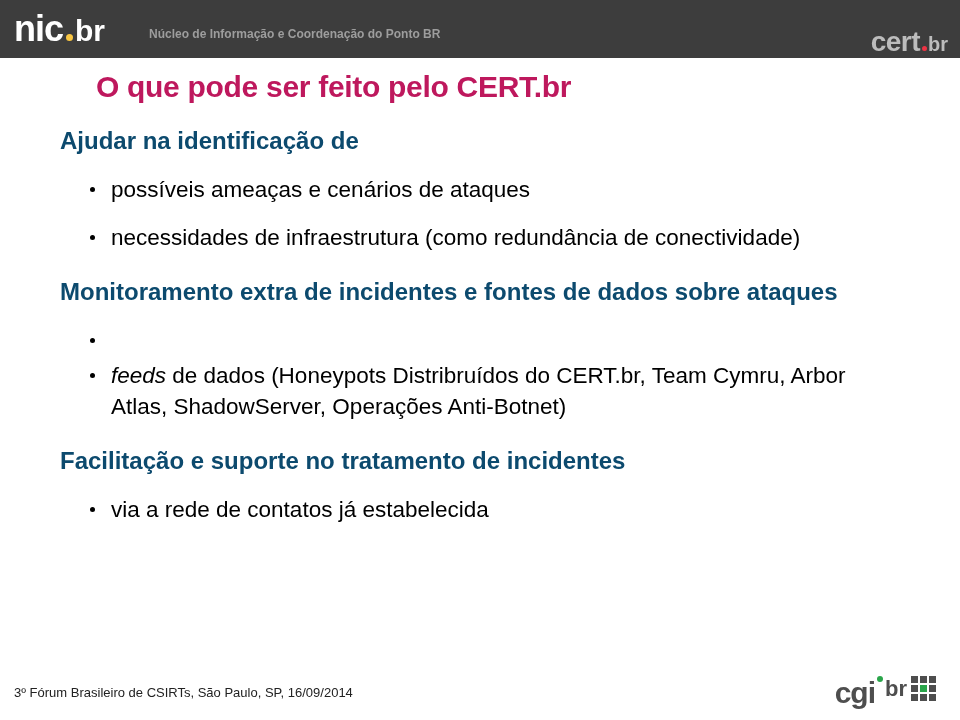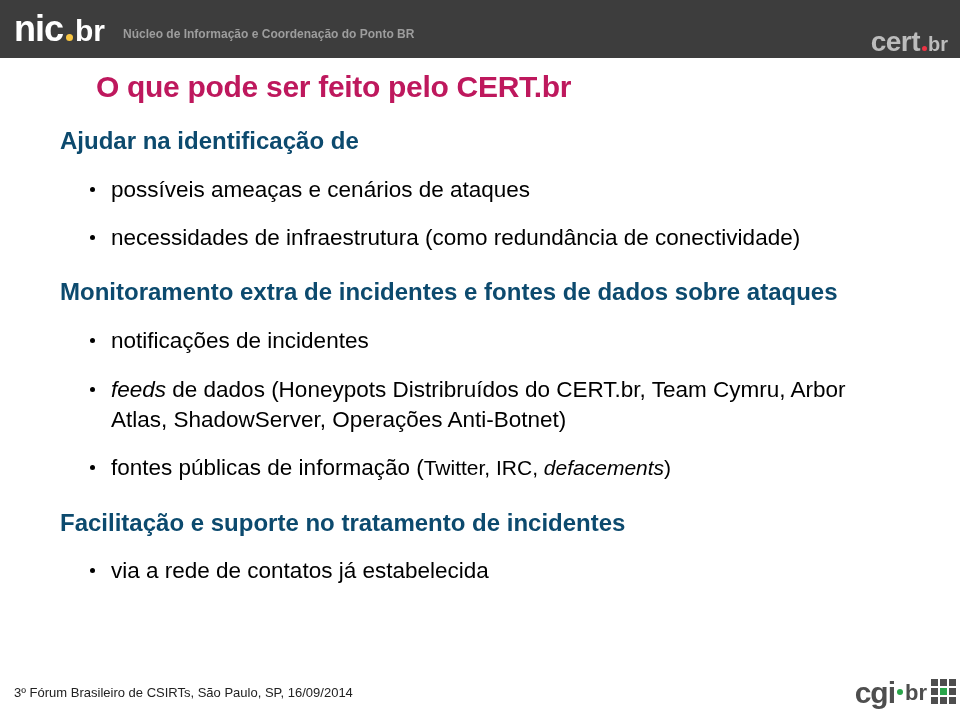--- a/index.html
+++ b/index.html
@@ -1,18 +1,18 @@
 <!DOCTYPE html>
 <html><head>
 <meta charset="utf-8">
 <style>
   * { margin: 0; padding: 0; box-sizing: border-box; }
   html, body { width: 960px; height: 720px; font-family: Arial, Helvetica, sans-serif; background: #fff; overflow: hidden; }
   .slide { position: relative; width: 960px; height: 720px; background: #fff; }
-  .topbar { position: absolute; left: 0; top: 0; width: 960px; height: 58px; background: #3d3d3d; display: flex; align-items: center; }
+  .topbar { position: absolute; left: 0; top: 0; width: 960px; height: 58px; background: #3d3d3d; display: flex; align-items: center; gap: 26px; }
   .nic-logo { display: flex; align-items: baseline; margin-left: 14px; }
   .nic-main { color: #fff; font-weight: 900; font-size: 36px; letter-spacing: -1px; }
   .nic-br { color: #fff; font-weight: 900; font-size: 30px; }
   .nic-dot { display:inline-block; width: 7px; height: 7px; background: #f9c642; border-radius: 50%; margin: 0 2px 3px 3px; }
   .nic-sub { color: #9d9d9d; font-size: 12px; font-weight: 700; margin-left: 18px; margin-top: 10px; }
   .cert-top { position: absolute; right: 12px; top: 26px; display: flex; align-items: baseline; }
   .cert-main { color: #bcbcbc; font-weight: 900; font-size: 28px; letter-spacing: -0.5px; }
   .cert-br { color: #bcbcbc; font-weight: 900; font-size: 20px; }
   .cert-dot { display: inline-block; width: 5px; height: 5px; background: #e34; border-radius: 50%; margin: 0 1px 2px 2px; }
 
@@ -21,21 +21,21 @@
   .section-head { font-size: 24px; font-weight: 700; color: #0c4a6e; margin-top: 6px; line-height: 1.28; }
   .bullets { margin-left: 30px; }
   .bullet { display: flex; align-items: flex-start; margin-top: 18px; }
   .bullet .dot { width: 5px; height: 5px; background: #000; border-radius: 50%; margin-top: 12px; margin-right: 16px; flex-shrink: 0; }
   .bullet .txt { font-size: 22.5px; color: #000; line-height: 1.35; }
   .italic { font-style: italic; }
   .space-block { height: 18px; }
 
   .footer-note { position: absolute; left: 14px; bottom: 20px; font-size: 13px; color: #222; }
 
-  .footer-right { position: absolute; right: 4px; bottom: 10px; display: flex; align-items: center; margin-left: 44px; }
+  .footer-right { position: absolute; right: 24px; bottom: 10px; display: flex; align-items: flex-start; margin-left: 44px; }
   .cgi-txt { color: #4e4e4e; font-weight: 900; font-size: 30px; letter-spacing: -1px; }
   .cgi-br { color: #4e4e4e; font-weight: 900; font-size: 22px; }
   .cgi-dot { display: inline-block; width: 6px; height: 6px; background: #2aa54a; border-radius: 50%; margin: 0 2px 2px 2px; }
   .cgi-squares { display: grid; grid-template-columns: repeat(3, 7px); grid-template-rows: repeat(3, 7px); gap: 2px; margin-left: 4px; margin-bottom: 4px; }
   .cgi-squares span { background: #4e4e4e; }
   .cgi-squares span.g { background: #2aa54a; }
 </style>
 </head>
 <body>
 
@@ -69,29 +69,24 @@
         <span class="txt">necessidades de infraestrutura (como redundância de conectividade)</span>
       </div>
     </div>
 
     <div class="space-block"></div>
 
     <div class="section-head">Monitoramento extra de incidentes e fontes de dados sobre ataques</div>
     <div class="bullets">
       <div class="bullet">
         <span class="dot"></span>
-        <span class="txt">notificações de incidentes</span>
       </div>
       <div class="bullet">
         <span class="dot"></span>
         <span class="txt"><span class="italic">feeds</span><span> de dados (Honeypots Distribruídos do CERT.br, Team Cymru, Arbor Atlas, ShadowServer, Operações Anti-Botnet)</span></span>
-      </div>
-      <div class="bullet">
-        <span class="dot"></span>
-        <span class="txt"><span>fontes públicas de informação (</span><span style="font-size:21px">Twitter, IRC, </span><span class="italic" style="font-size:21px">defacements</span><span style="font-size:21px">)</span></span>
       </div>
     </div>
 
     <div class="space-block"></div>
 
     <div class="section-head">Facilitação e suporte no tratamento de incidentes</div>
     <div class="bullets">
       <div class="bullet">
         <span class="dot"></span>
         <span class="txt">via a rede de contatos já estabelecida</span>

